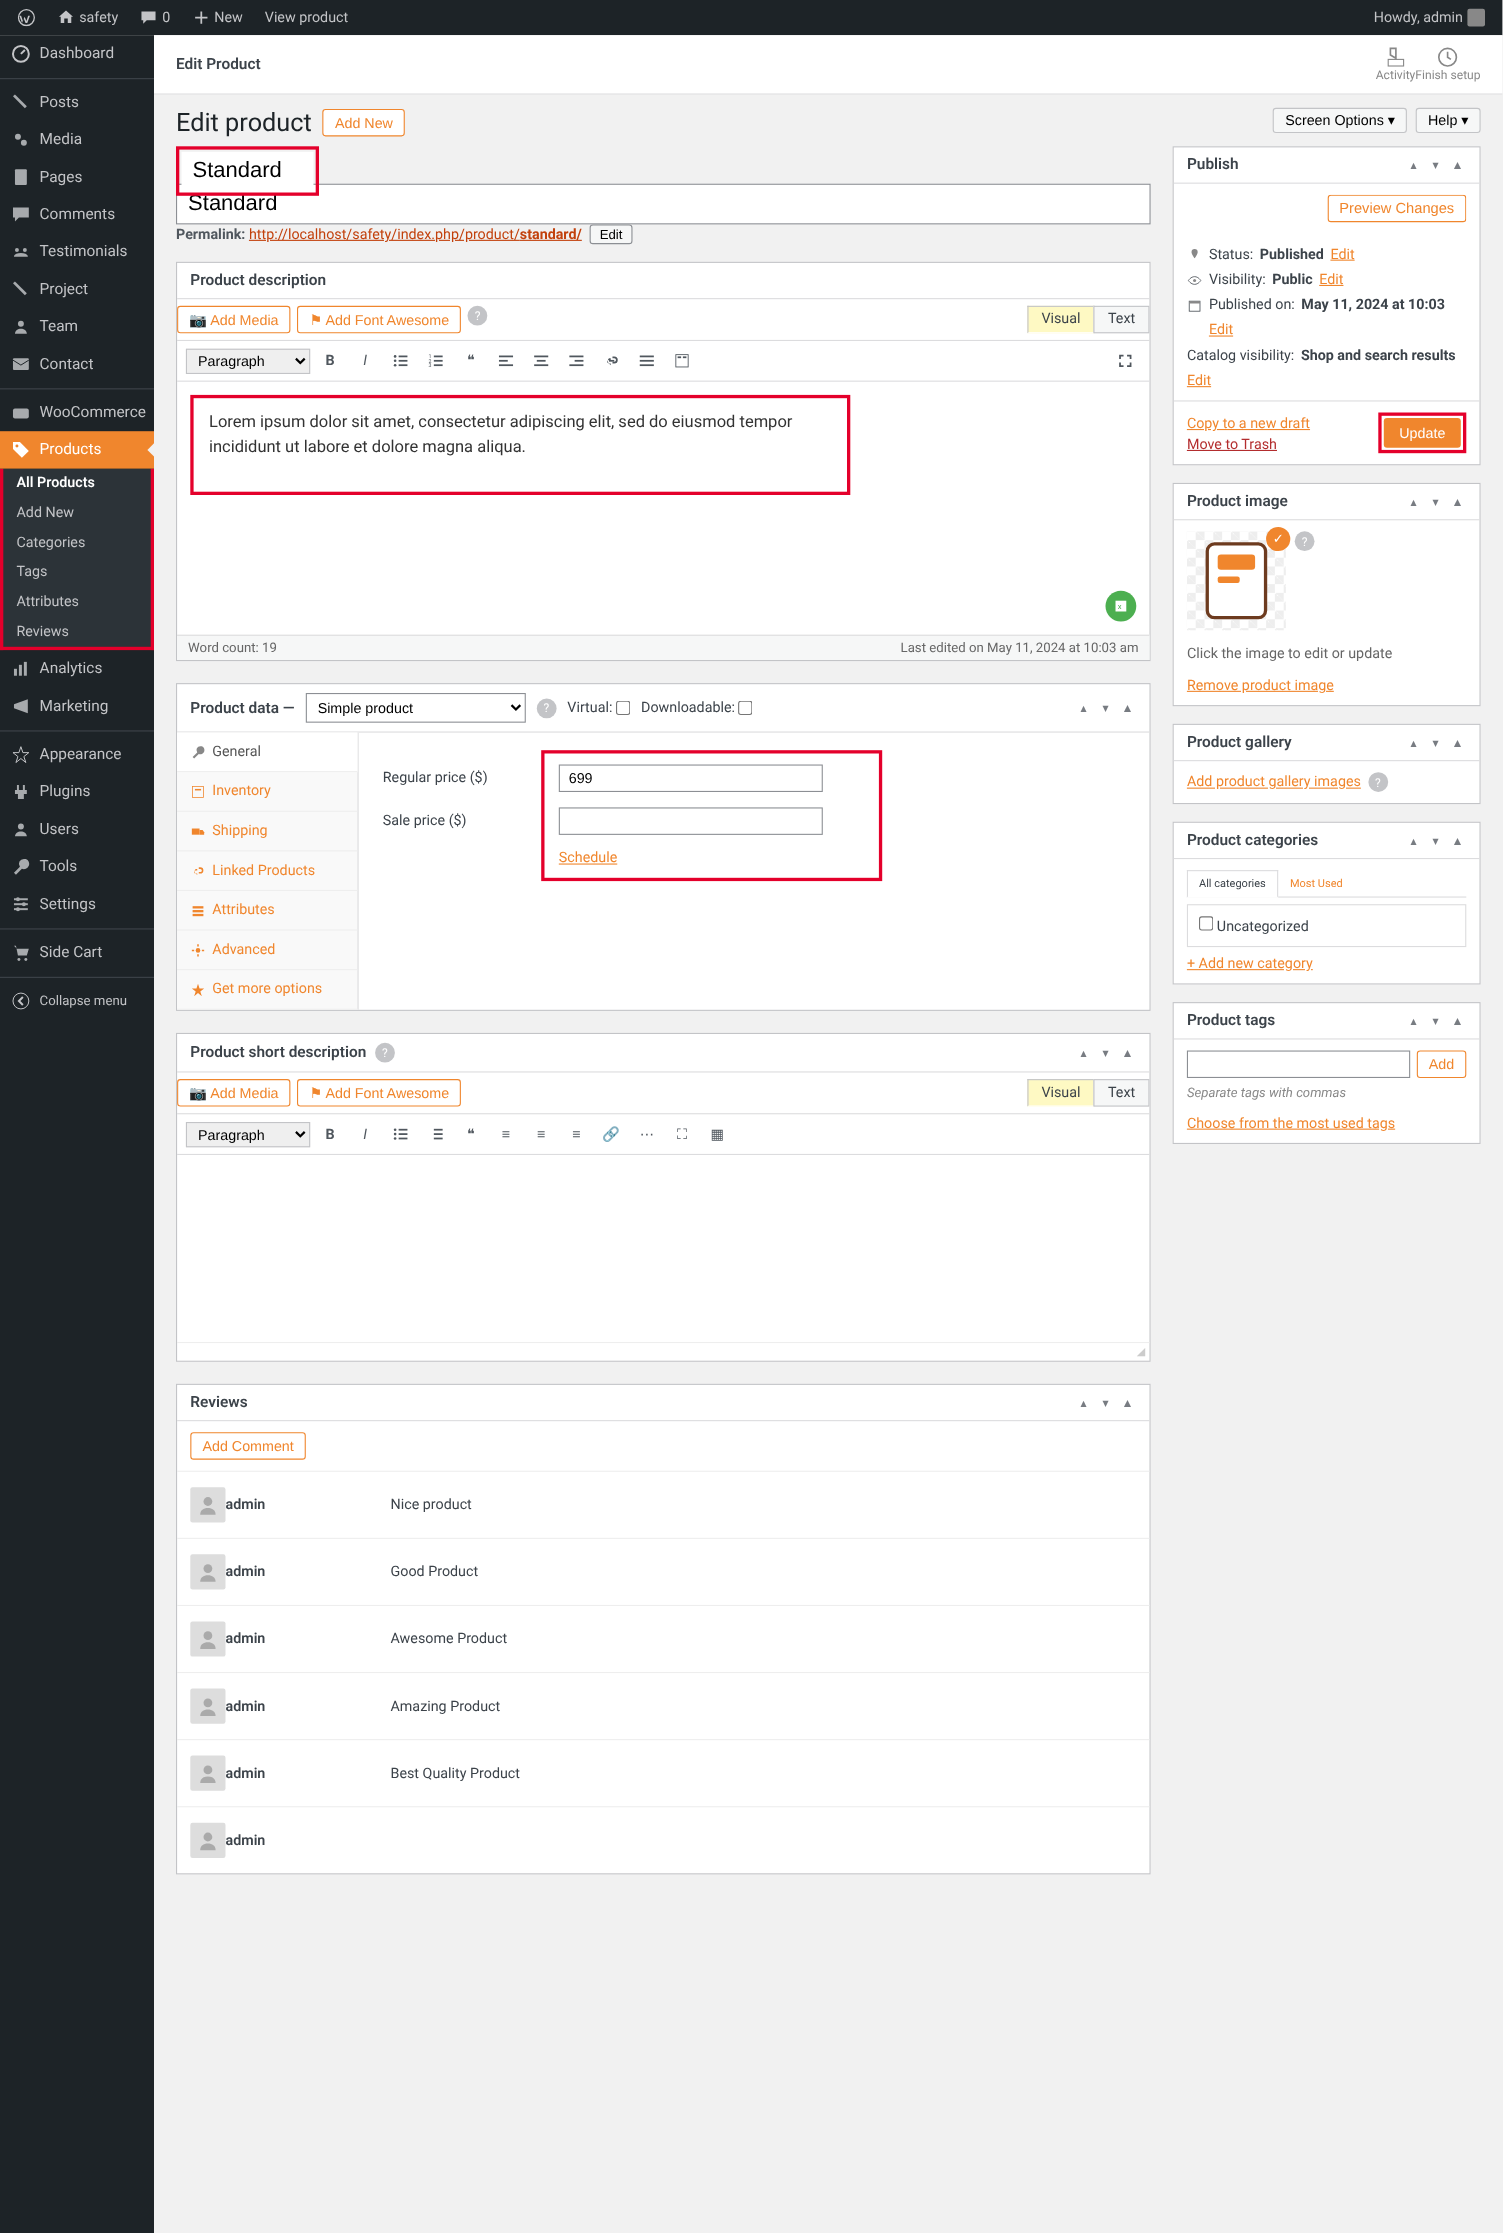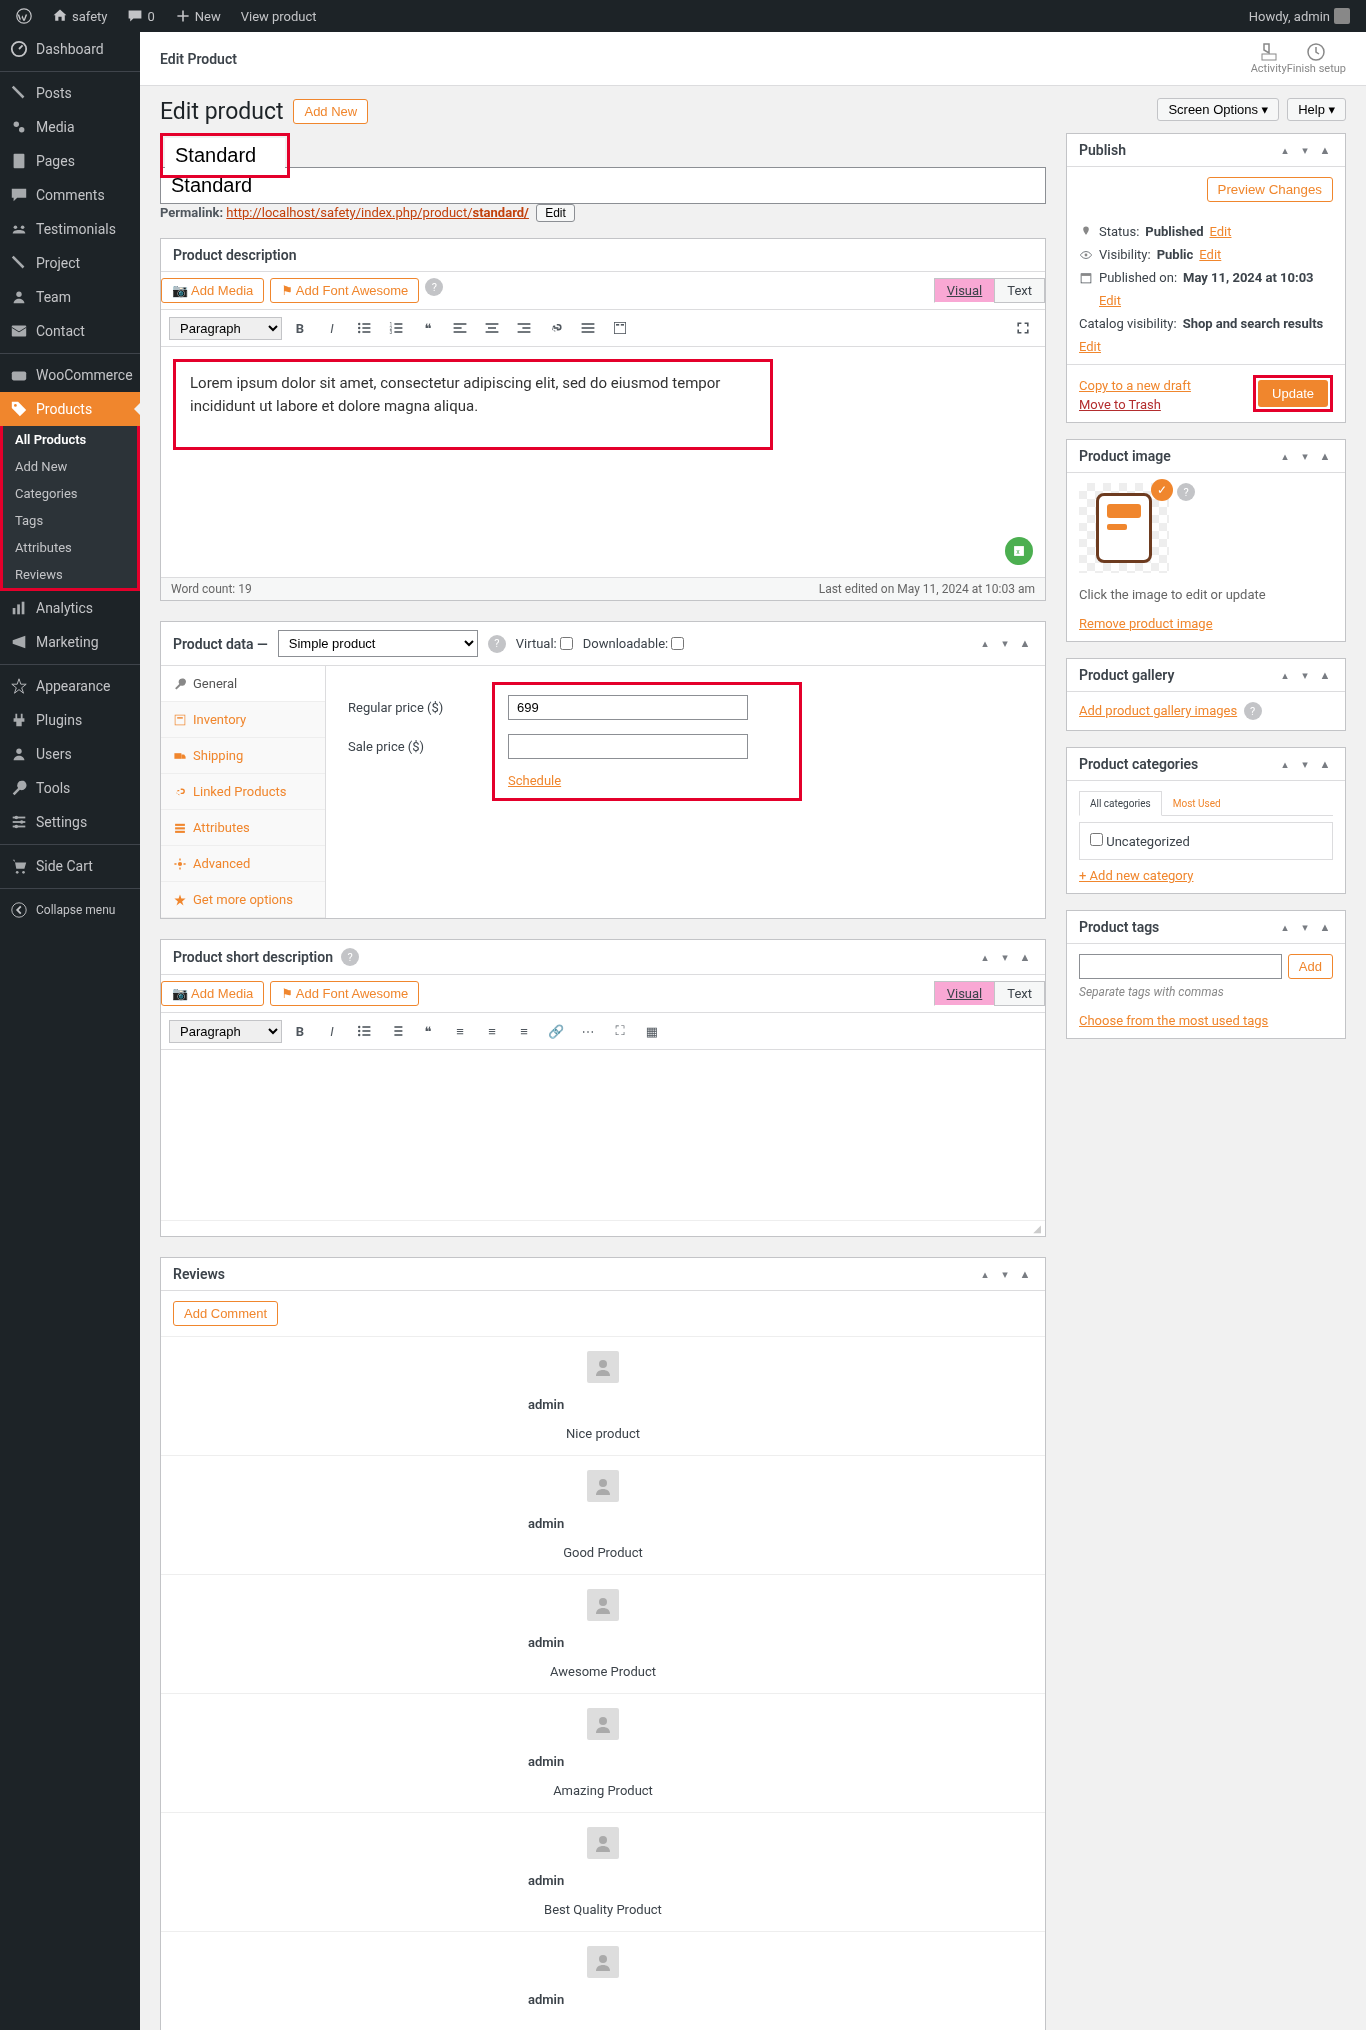--- a/index.html
+++ b/index.html
@@ -43,21 +43,21 @@
 .postbox { background: #fff; border: 1px solid #c3c4c7; margin-bottom: 20px; }
 .postbox-header { display: flex; align-items: center; justify-content: space-between; padding: 8px 12px; border-bottom: 1px solid #dcdcde; }
 .postbox-header h3 { font-size: 14px; font-weight: 600; }
 .handle-actions { display: flex; gap: 4px; }
 .handle-actions span { width: 16px; height: 16px; cursor: pointer; color: #787c82; display: flex; align-items: center; justify-content: center; font-size: 11px; }
 .editor-toolbar { border-bottom: 1px solid #dcdcde; }
 .editor-top { display: flex; justify-content: space-between; align-items: center; padding: 6px 0; }
 .editor-btns { display: flex; gap: 6px; }
 .tabs { display: flex; }
 .tab { border: 1px solid #c3c4c7; padding: 4px 12px; font-size: 13px; background: #f6f7f7; cursor: pointer; margin-left: -1px; }
-.tab.active { background: #f9a8d4; border-bottom-color: #fff; text-decoration: underline; }
+.tab.active { background: #fef9c3; border-bottom-color: #fff; }
 .helpico { width: 18px; height: 18px; border-radius: 50%; background: #c3c4c7; color: #fff; font-size: 11px; display: inline-flex; align-items: center; justify-content: center; cursor: pointer; }
 .editor-row2 { display: flex; align-items: center; gap: 4px; padding: 4px 8px; border-top: 1px solid #dcdcde; position: relative; }
 .editor-row2 select { padding: 2px 24px 2px 6px; font-size: 13px; border: 1px solid #c3c4c7; }
 .ed-btn { width: 28px; height: 28px; display: flex; align-items: center; justify-content: center; cursor: pointer; color: #50575e; }
 .ed-btn svg { width: 16px; height: 16px; fill: #50575e; }
 .fullscreen { margin-left: auto; }
 .editor-body { padding: 12px; min-height: 230px; position: relative; }
 .desc-text { border: 3px solid #e4002b; padding: 10px 14px 30px 14px; font-size: 15px; color: #333; line-height: 1.5; width: 600px; }
 .editor-footer { display: flex; justify-content: space-between; padding: 4px 10px; border-top: 1px solid #dcdcde; font-size: 12px; color: #666; background: #f6f7f7; }
 .float-badge { position: absolute; right: 12px; bottom: 12px; width: 28px; height: 28px; border-radius: 50%; background: #4caf50; display: flex; align-items: center; justify-content: center; }
@@ -72,21 +72,21 @@
 .pd-tab.active { background: #fff; color: #555; }
 .pd-tab svg { width: 14px; height: 14px; fill: #f0862d; }
 .pd-tab.active svg { fill: #888; }
 .pd-content { flex: 1; padding: 16px; }
 .pd-price-box { border: 3px solid #e4002b; padding: 10px 8px 10px 8px; margin-left: 150px; width: 310px; }
 .pd-row { display: flex; align-items: center; margin-bottom: 14px; }
 .pd-row label { width: 160px; font-size: 13px; margin-left: -155px; }
 .pd-row input { width: 240px; padding: 4px 8px; border: 1px solid #8c8f94; font-size: 13px; }
 .schedule { font-size: 13px; color: #f0862d; text-decoration: underline; cursor: pointer; margin-left: 5px; }
 .short-body { min-height: 170px; padding: 12px; }
-.review-item { display: flex; gap: 14px; padding: 14px 12px; border-top: 1px solid #eee; align-items: center; flex-direction: column; }
+.review-item { display: flex; padding: 14px 12px; border-top: 1px solid #eee; align-items: center; }
 .review-avatar { width: 32px; height: 32px; background: #ddd; border-radius: 2px; display: flex; align-items: center; justify-content: center; }
 .review-avatar svg { width: 20px; height: 20px; fill: #aaa; }
 .review-author { width: 150px; font-weight: 600; font-size: 13px; }
 .review-text { font-size: 13px; }
 .sidebox { background: #fff; border: 1px solid #c3c4c7; margin-bottom: 16px; }
 .sidebox-head { display: flex; justify-content: space-between; align-items: center; padding: 8px 12px; border-bottom: 1px solid #dcdcde; }
 .sidebox-head h3 { font-size: 14px; font-weight: 600; }
 .sidebox-body { padding: 10px 12px; font-size: 13px; }
 .sidebox-body .line { margin-bottom: 8px; display: flex; align-items: center; gap: 6px; }
 .sidebox-body .line svg { width: 14px; height: 14px; fill: #888; }

